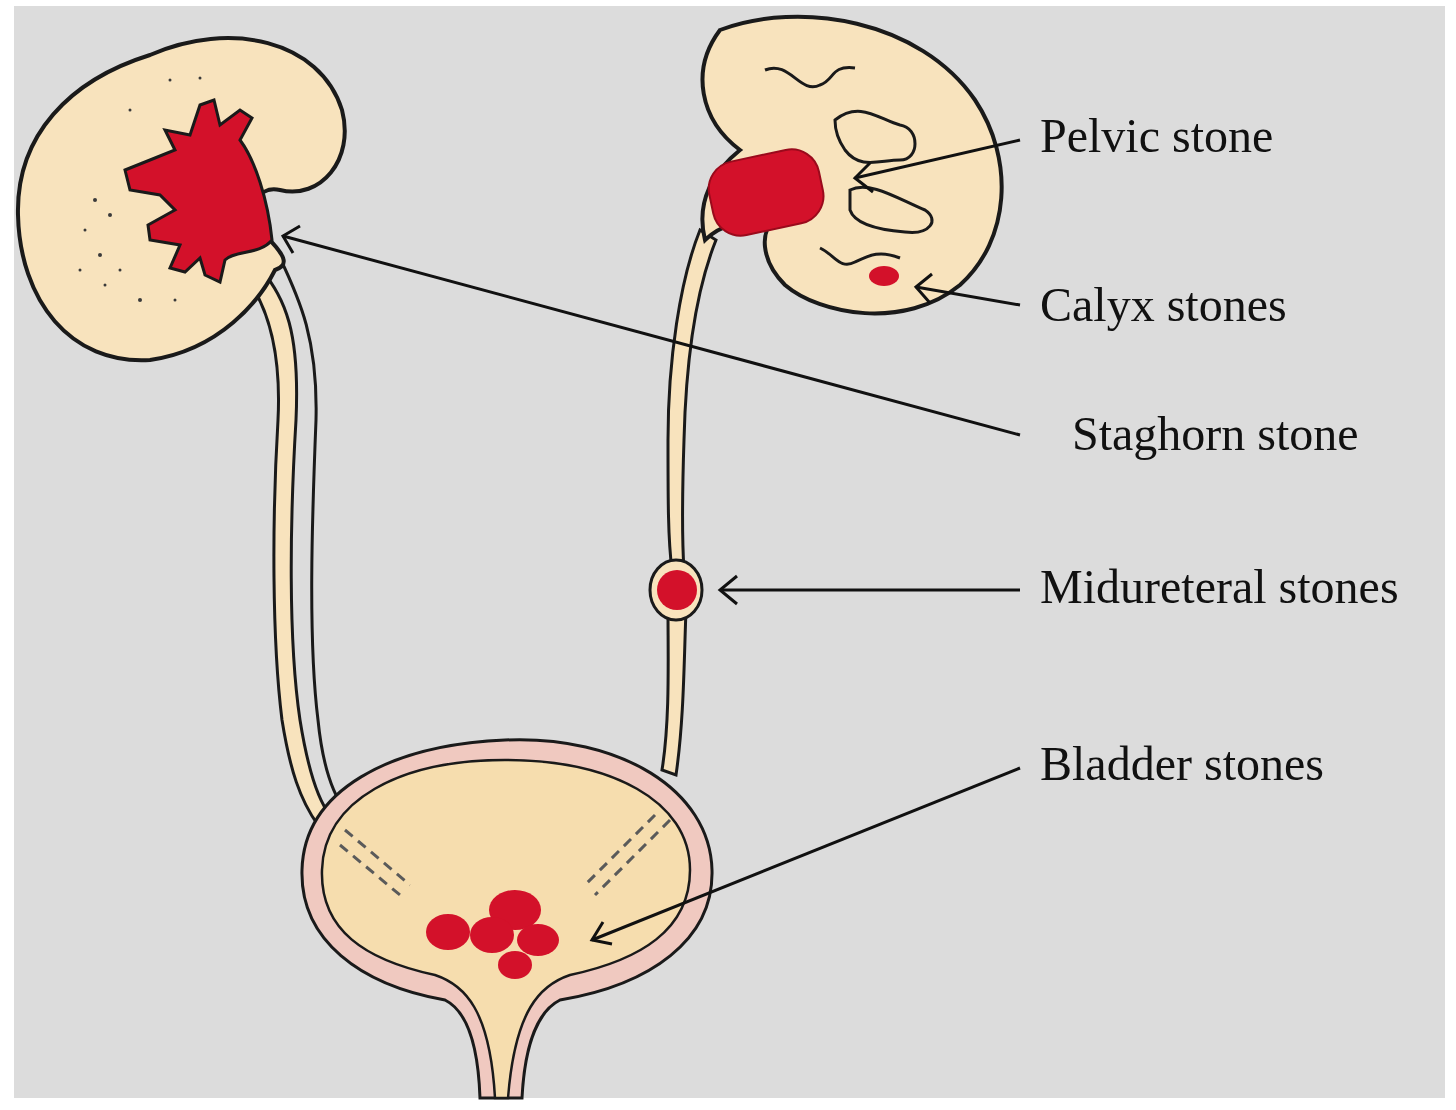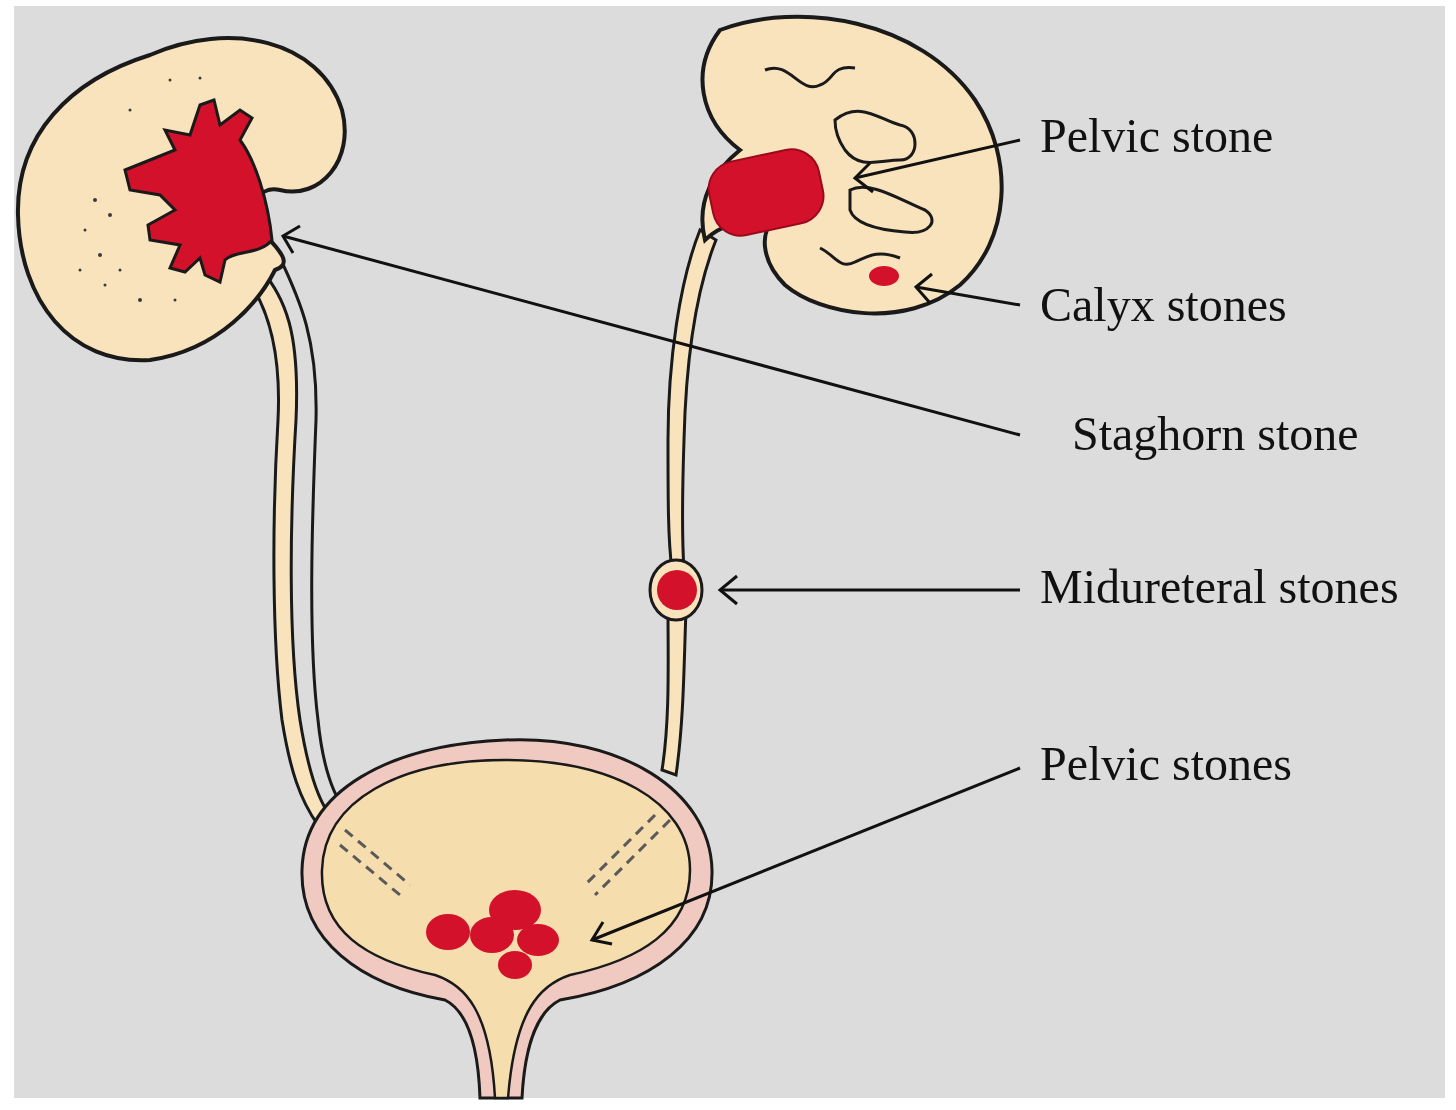--- a/index.html
+++ b/index.html
@@ -97,13 +97,13 @@
     <polyline points="737,576 720,590 737,604"></polyline>
     <line x1="1020" y1="768" x2="592" y2="940"></line>
     <polyline points="603,922 592,940 612,944"></polyline>
   </g>
 </svg>
 
 <div class="label" style="left:1040px; top:112px;">Pelvic stone</div>
 <div class="label" style="left:1040px; top:281px;">Calyx stones</div>
 <div class="label" style="left:1040px; top:410px;margin-left:32px;">Staghorn stone</div>
 <div class="label" style="left:1040px; top:563px;">Midureteral stones</div>
-<div class="label" style="left:1040px; top:740px;">Pelvic stones</div>
+<div class="label" style="left:1040px; top:740px;">Bladder stones</div>
 
 </body></html>

